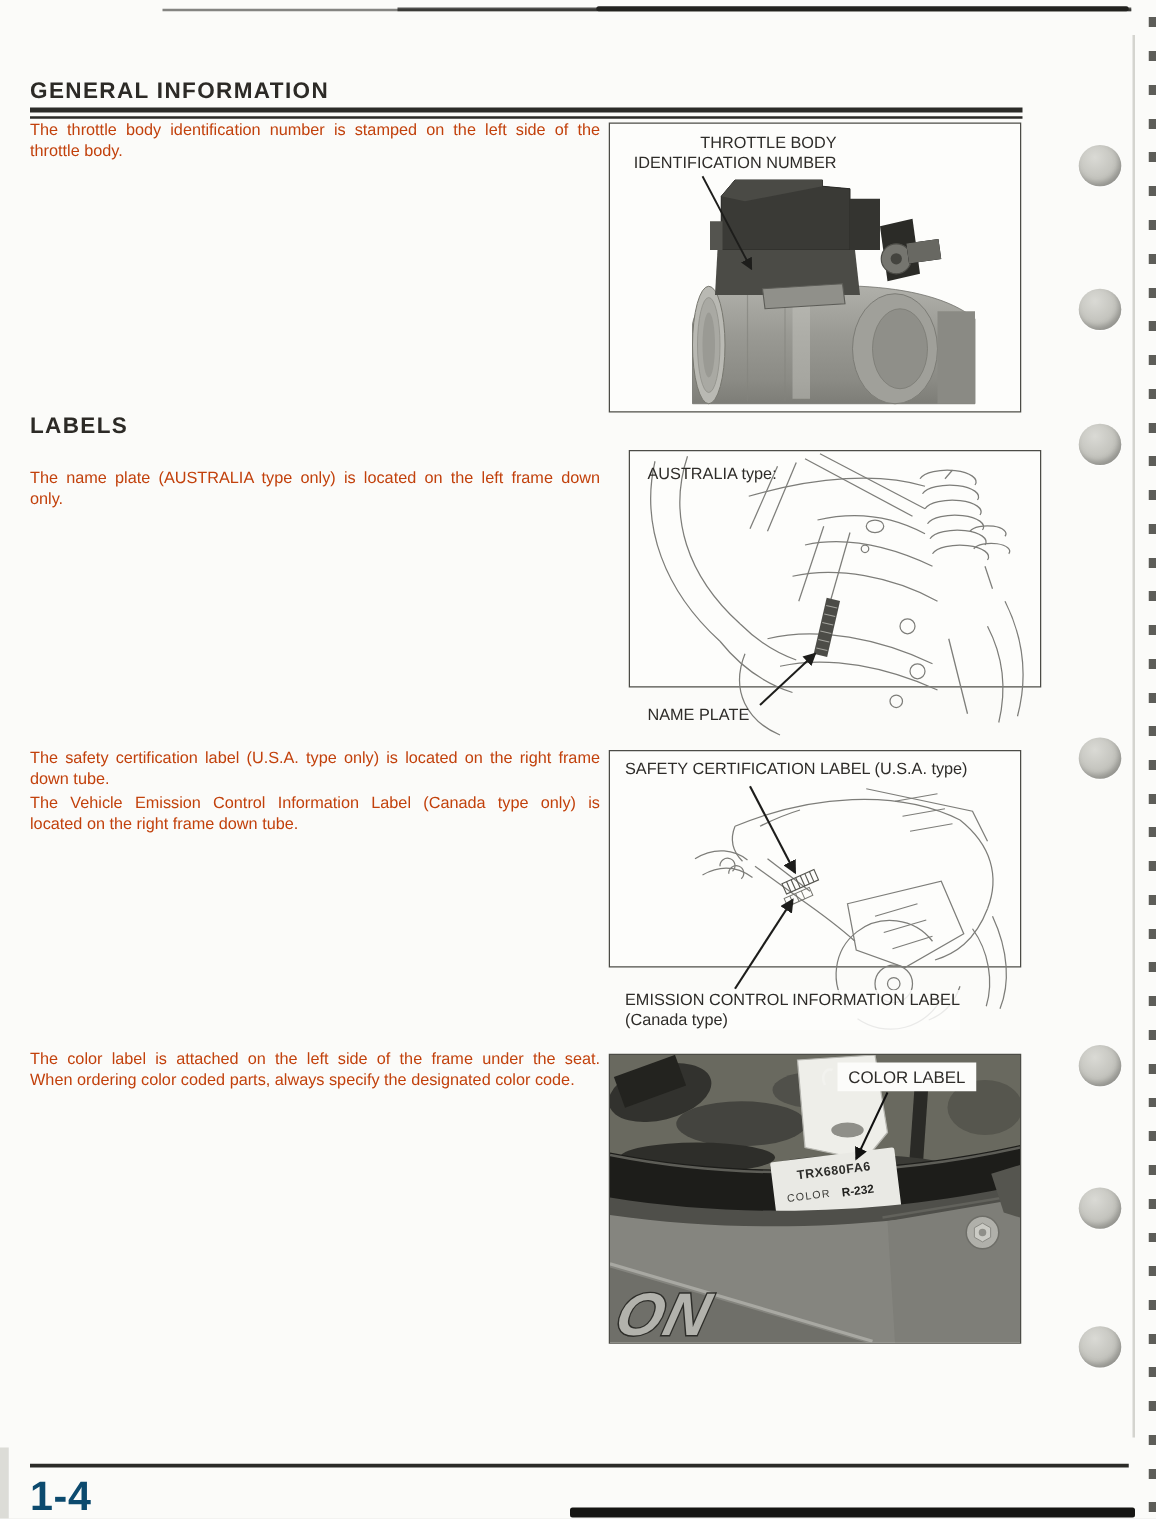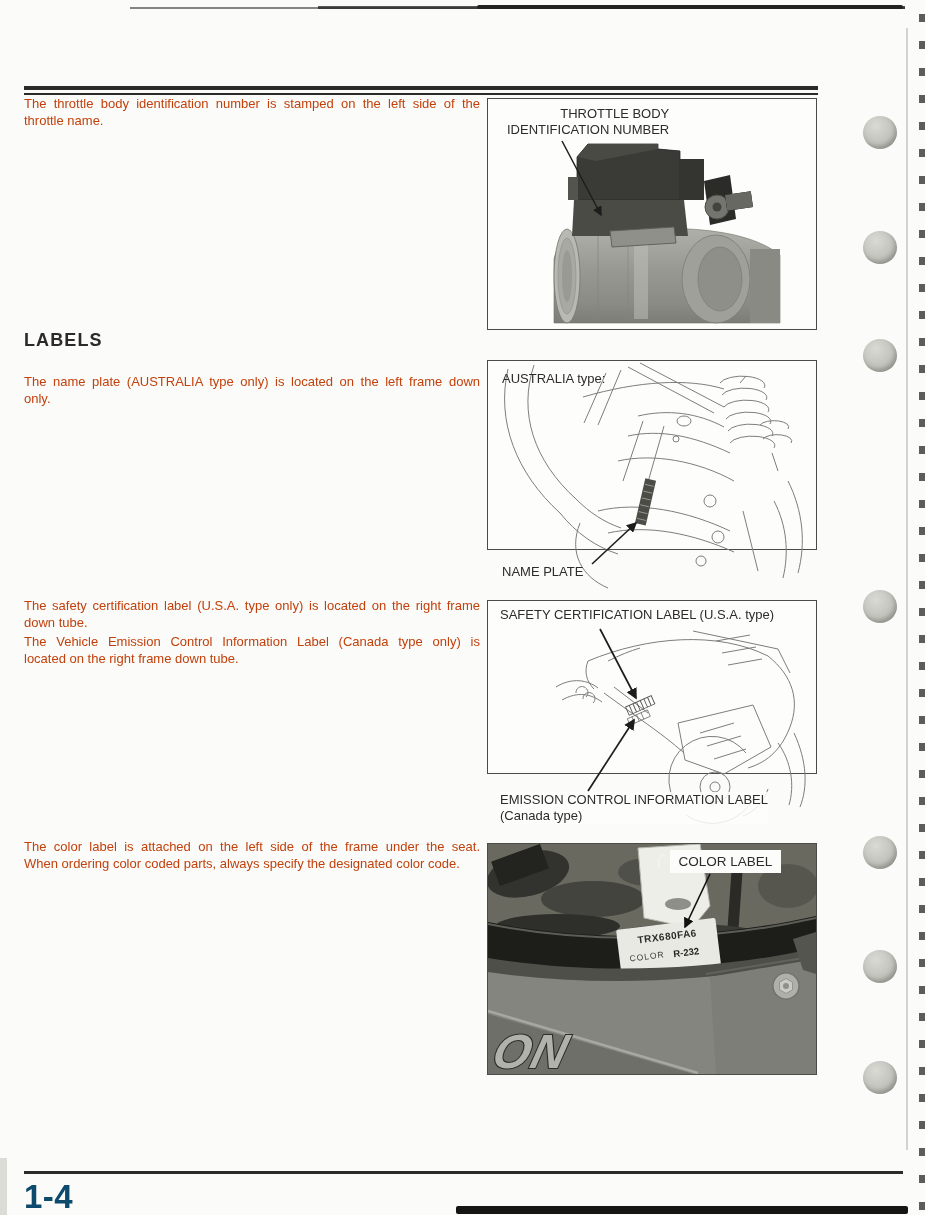--- a/index.html
+++ b/index.html
@@ -38,26 +38,27 @@
 </style>
 </head>
 <body>
 
 <div class="page">
 
   <div class="scanline" style="left:130px; top:7px; width:775px; height:1.5px; opacity:.55;"></div>
   <div class="scanline" style="left:318px; top:6px; width:587px; height:2.5px; opacity:.75;"></div>
   <div class="scanline" style="left:477px; top:5px; width:426px; height:4px; border-radius:2px;"></div>
 
+  <div class="abs h1" style="left:24px; top:62px;">GENERAL INFORMATION</div>
   <div class="abs rule" style="left:24px; top:86px; width:794px; height:4px;"></div>
   <div class="abs rule" style="left:24px; top:93px; width:794px; height:1.5px;"></div>
 
   <div class="abs para" style="left:24px; top:96px;">
     <div class="jline">The throttle body identification number is stamped on the left side of the</div>
-    <div>throttle name.</div>
+    <div>throttle body.</div>
   </div>
 
   <div class="abs fig" style="top:98px; height:232px;text-align:right;">
     <svg width="328" height="230" viewBox="0 0 328 230">
       <defs>
         <marker id="ar1" viewBox="0 0 10 10" refX="8.5" refY="5" markerWidth="6.5" markerHeight="6.5" orient="auto">
           <path d="M0,0 L10,5 L0,10 z" fill="#1d1d1b"></path>
         </marker>
         <linearGradient id="bodyg" x1="0" y1="0" x2="0" y2="1">
           <stop offset="0" stop-color="#b2b2ac"></stop>
@@ -100,21 +101,21 @@
     </div>
   </div>
 
   <div class="abs h1" style="left:24px; top:330px;">LABELS</div>
 
   <div class="abs para" style="left:24px; top:358px;margin-top:16px;">
     <div class="jline">The name plate (AUSTRALIA type only) is located on the left frame down</div>
     <div>only.</div>
   </div>
 
-  <div class="abs fig" style="top:360px; height:190px;">
+  <div class="abs fig" style="top:360px; height:190px;margin-left:16px;">
     <svg width="328" height="229" viewBox="0 0 328 229">
       <defs>
         <marker id="ar2" viewBox="0 0 10 10" refX="8.5" refY="5" markerWidth="6.5" markerHeight="6.5" orient="auto">
           <path d="M0,0 L10,5 L0,10 z" fill="#1d1d1b"></path>
         </marker>
       </defs>
       <g fill="none" stroke="#7d7d79" stroke-width="1">
 
         <path d="M20,8 C8,60 28,112 72,152"></path>
         <path d="M46,4 C30,52 46,100 88,138"></path>

